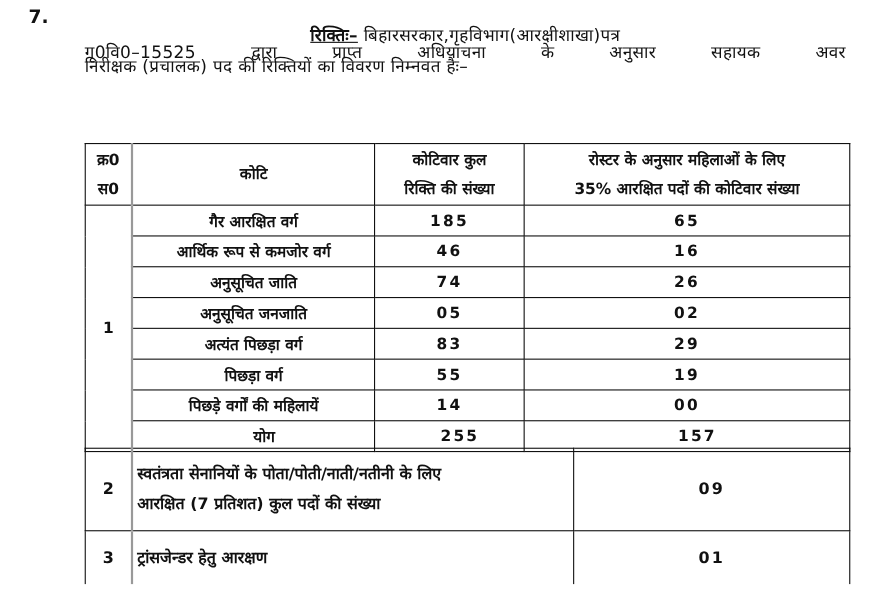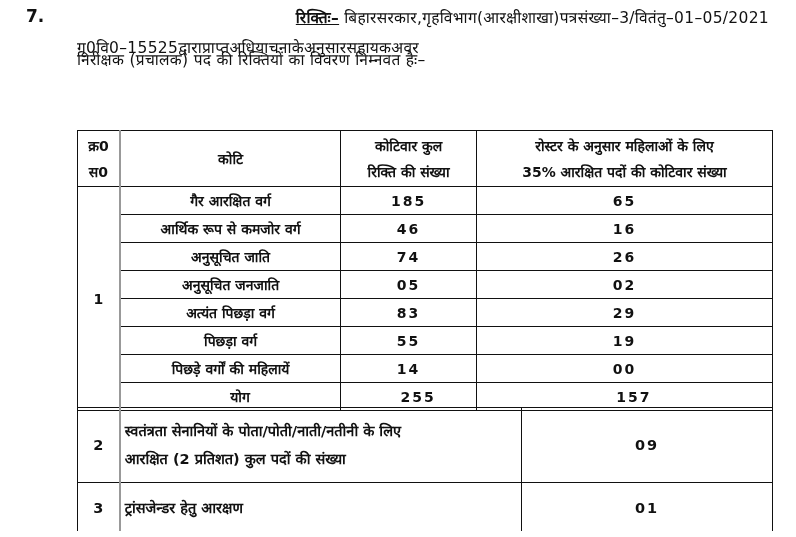--- a/index.html
+++ b/index.html
@@ -1,22 +1,22 @@
 <!DOCTYPE html>
 <html><head>
 <meta charset="utf-8">
 <style>
   html, body { margin:0; padding:0; background:#ffffff; }
   body { width:796px; height:537px; position:relative; overflow:hidden;
          font-family:"DejaVu Sans", sans-serif; color:#111; }
   .para { position:absolute; left:0; top:0; width:796px; }
   .num { position:absolute; left:26px; top:6px; font-weight:bold; font-size:17px; }
   .line { position:absolute; left:77px; font-size:15.5px; white-space:nowrap; letter-spacing:0.3px; }
-  .l1 { top:6px; width:692px; display:flex; justify-content:flex-end; }
-  .l2 { top:36px; width:692px; display:flex; justify-content:flex-start; }
+  .l1 { top:20px; width:692px; display:flex; justify-content:center; }
+  .l2 { top:36px; width:692px; display:flex; justify-content:space-between; }
   .l3 { top:48px; }
   .heading { font-weight:bold; text-decoration:underline; }
   .line span { display:inline-block; }
   table { position:absolute; border-collapse:collapse; font-weight:bold; font-size:14px; }
   td, th { border:1.5px solid #111; text-align:center; padding:0; }
   .t1 { left:77px; top:94px; width:696px;margin-top:36px; }
   .t1 th { height:55px; font-size:14px; line-height:26px; font-weight:bold; }
   .t1 td { height:27px; }
   .t1 .c-sn { width:41px; border-right:2px solid #999; }
   .t1 .c-cat { width:220px; }
@@ -39,21 +39,20 @@
 <div class="para">
   <div class="num">7.</div>
   <div class="line l1">
     <span><span class="heading">रिक्तिः–</span> <span>बिहार</span></span>
     <span>सरकार,</span>
     <span>गृह</span>
     <span>विभाग</span>
     <span>(आरक्षी</span>
     <span>शाखा)</span>
     <span>पत्र</span>
-    <span>संख्या–3/वितंतु–01–05/2021</span>
   </div>
   <div class="line l2">
     <span>गृ0वि0–15525</span>
     <span>द्वारा</span>
     <span>प्राप्त</span>
     <span>अधियाचना</span>
     <span>के</span>
     <span>अनुसार</span>
     <span>सहायक</span>
     <span>अवर</span>
@@ -121,21 +120,21 @@
   </tr>
 </tbody>
   </table>
 
 <table class="t2">
   <tbody>
       <tr class="r2">
     <td class="c-sn">2</td>
     <td class="c-desc">
       <div>स्वतंत्रता सेनानियों के पोता/पोती/नाती/नतीनी के लिए</div>
-      <div>आरक्षित (2 प्रतिशत) कुल पदों की संख्या</div>
+      <div>आरक्षित (7 प्रतिशत) कुल पदों की संख्या</div>
     </td>
     <td class="c-val digits">09</td>
   </tr>
   <tr class="r3">
     <td class="c-sn">3</td>
     <td class="c-desc">
       <div>ट्रांसजेन्डर हेतु आरक्षण</div>
     </td>
     <td class="c-val digits">01</td>
   </tr>

